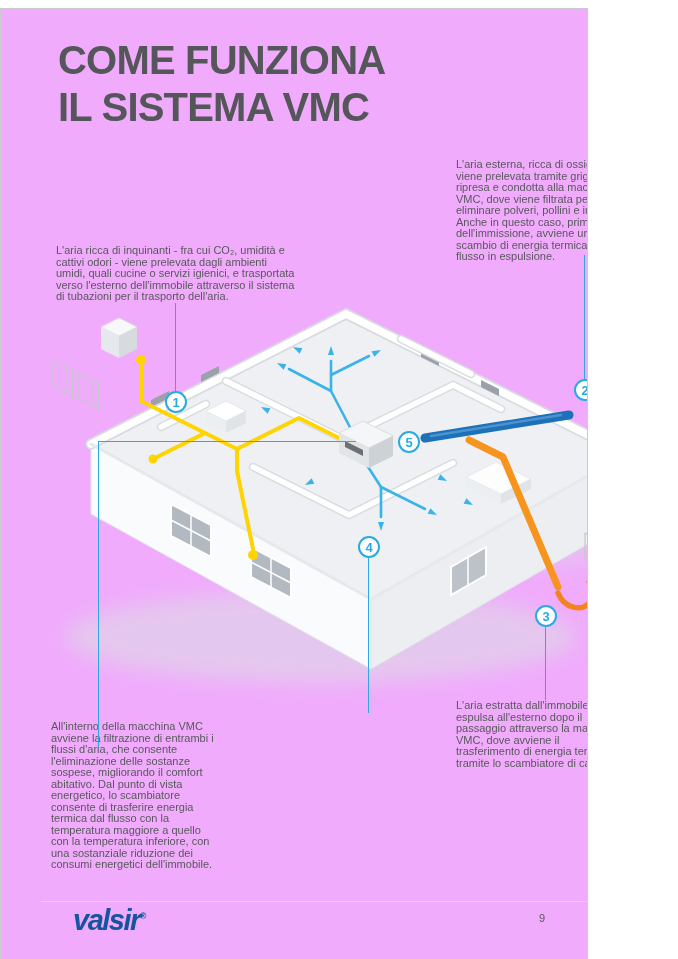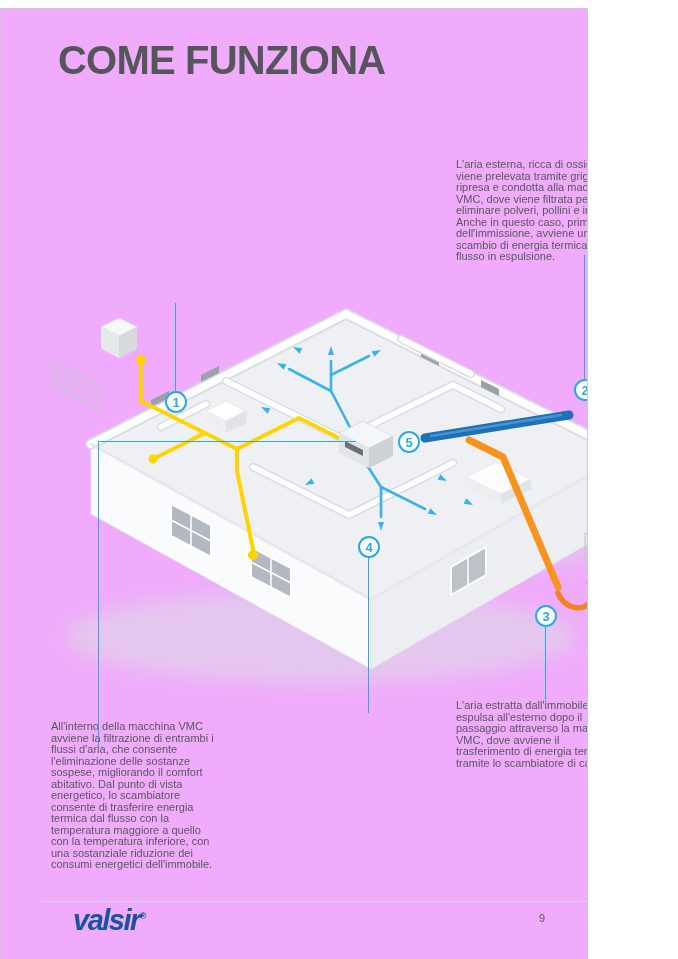--- a/index.html
+++ b/index.html
@@ -34,20 +34,21 @@
   .logo sup { font-size:9px; font-style:normal; letter-spacing:0; vertical-align:super; }
   .page-number { position:absolute; right:42px; top:903px; font-size:11px; color:#58595b; }
 </style>
 </head>
 <body>
 
 <div class="page">
 
   <h1 class="title">
     <span>COME FUNZIONA</span>
+    <span>IL SISTEMA VMC</span>
   </h1>
 
   <svg class="illustration" width="678" height="959" viewBox="0 0 678 959">
     <defs>
       <filter id="soft" x="-60%" y="-60%" width="220%" height="220%">
         <feGaussianBlur stdDeviation="10"></feGaussianBlur>
       </filter>
       <path id="tri" d="M0,-3 L9,0 L0,3 Z"></path>
     </defs>
 
@@ -194,20 +195,21 @@
       <span>3</span>
     </div>
   <div class="callout" style="left:357px; top:527px;">
       <span>4</span>
     </div>
   <div class="callout" style="left:397px; top:422px;">
       <span>5</span>
     </div>
 
   <p class="note" id="note-outside">L'aria esterna, ricca di ossigeno, viene prelevata tramite griglie di ripresa e condotta alla macchina VMC, dove viene filtrata per eliminare polveri, pollini e impurità. Anche in questo caso, prima dell'immissione, avviene uno scambio di energia termica con il flusso in espulsione.</p>
+  <p class="note" id="note-polluted">L'aria ricca di inquinanti - fra cui CO₂, umidità e cattivi odori - viene prelevata dagli ambienti umidi, quali cucine o servizi igienici, e trasportata verso l'esterno dell'immobile attraverso il sistema di tubazioni per il trasporto dell'aria.</p>
   <p class="note" id="note-vmc">All'interno della macchina VMC avviene la filtrazione di entrambi i flussi d'aria, che consente l'eliminazione delle sostanze sospese, migliorando il comfort abitativo. Dal punto di vista energetico, lo scambiatore consente di trasferire energia termica dal flusso con la temperatura maggiore a quello con la temperatura inferiore, con una sostanziale riduzione dei consumi energetici dell'immobile.</p>
   <p class="note" id="note-exhaust">L'aria estratta dall'immobile viene espulsa all'esterno dopo il passaggio attraverso la macchina VMC, dove avviene il trasferimento di energia termica tramite lo scambiatore di calore.</p>
 
   <div class="footer-rule"></div>
   <div class="logo">
     <span>valsir</span><sup>®</sup>
   </div>
   <div class="page-number">9</div>
 
 </div>

